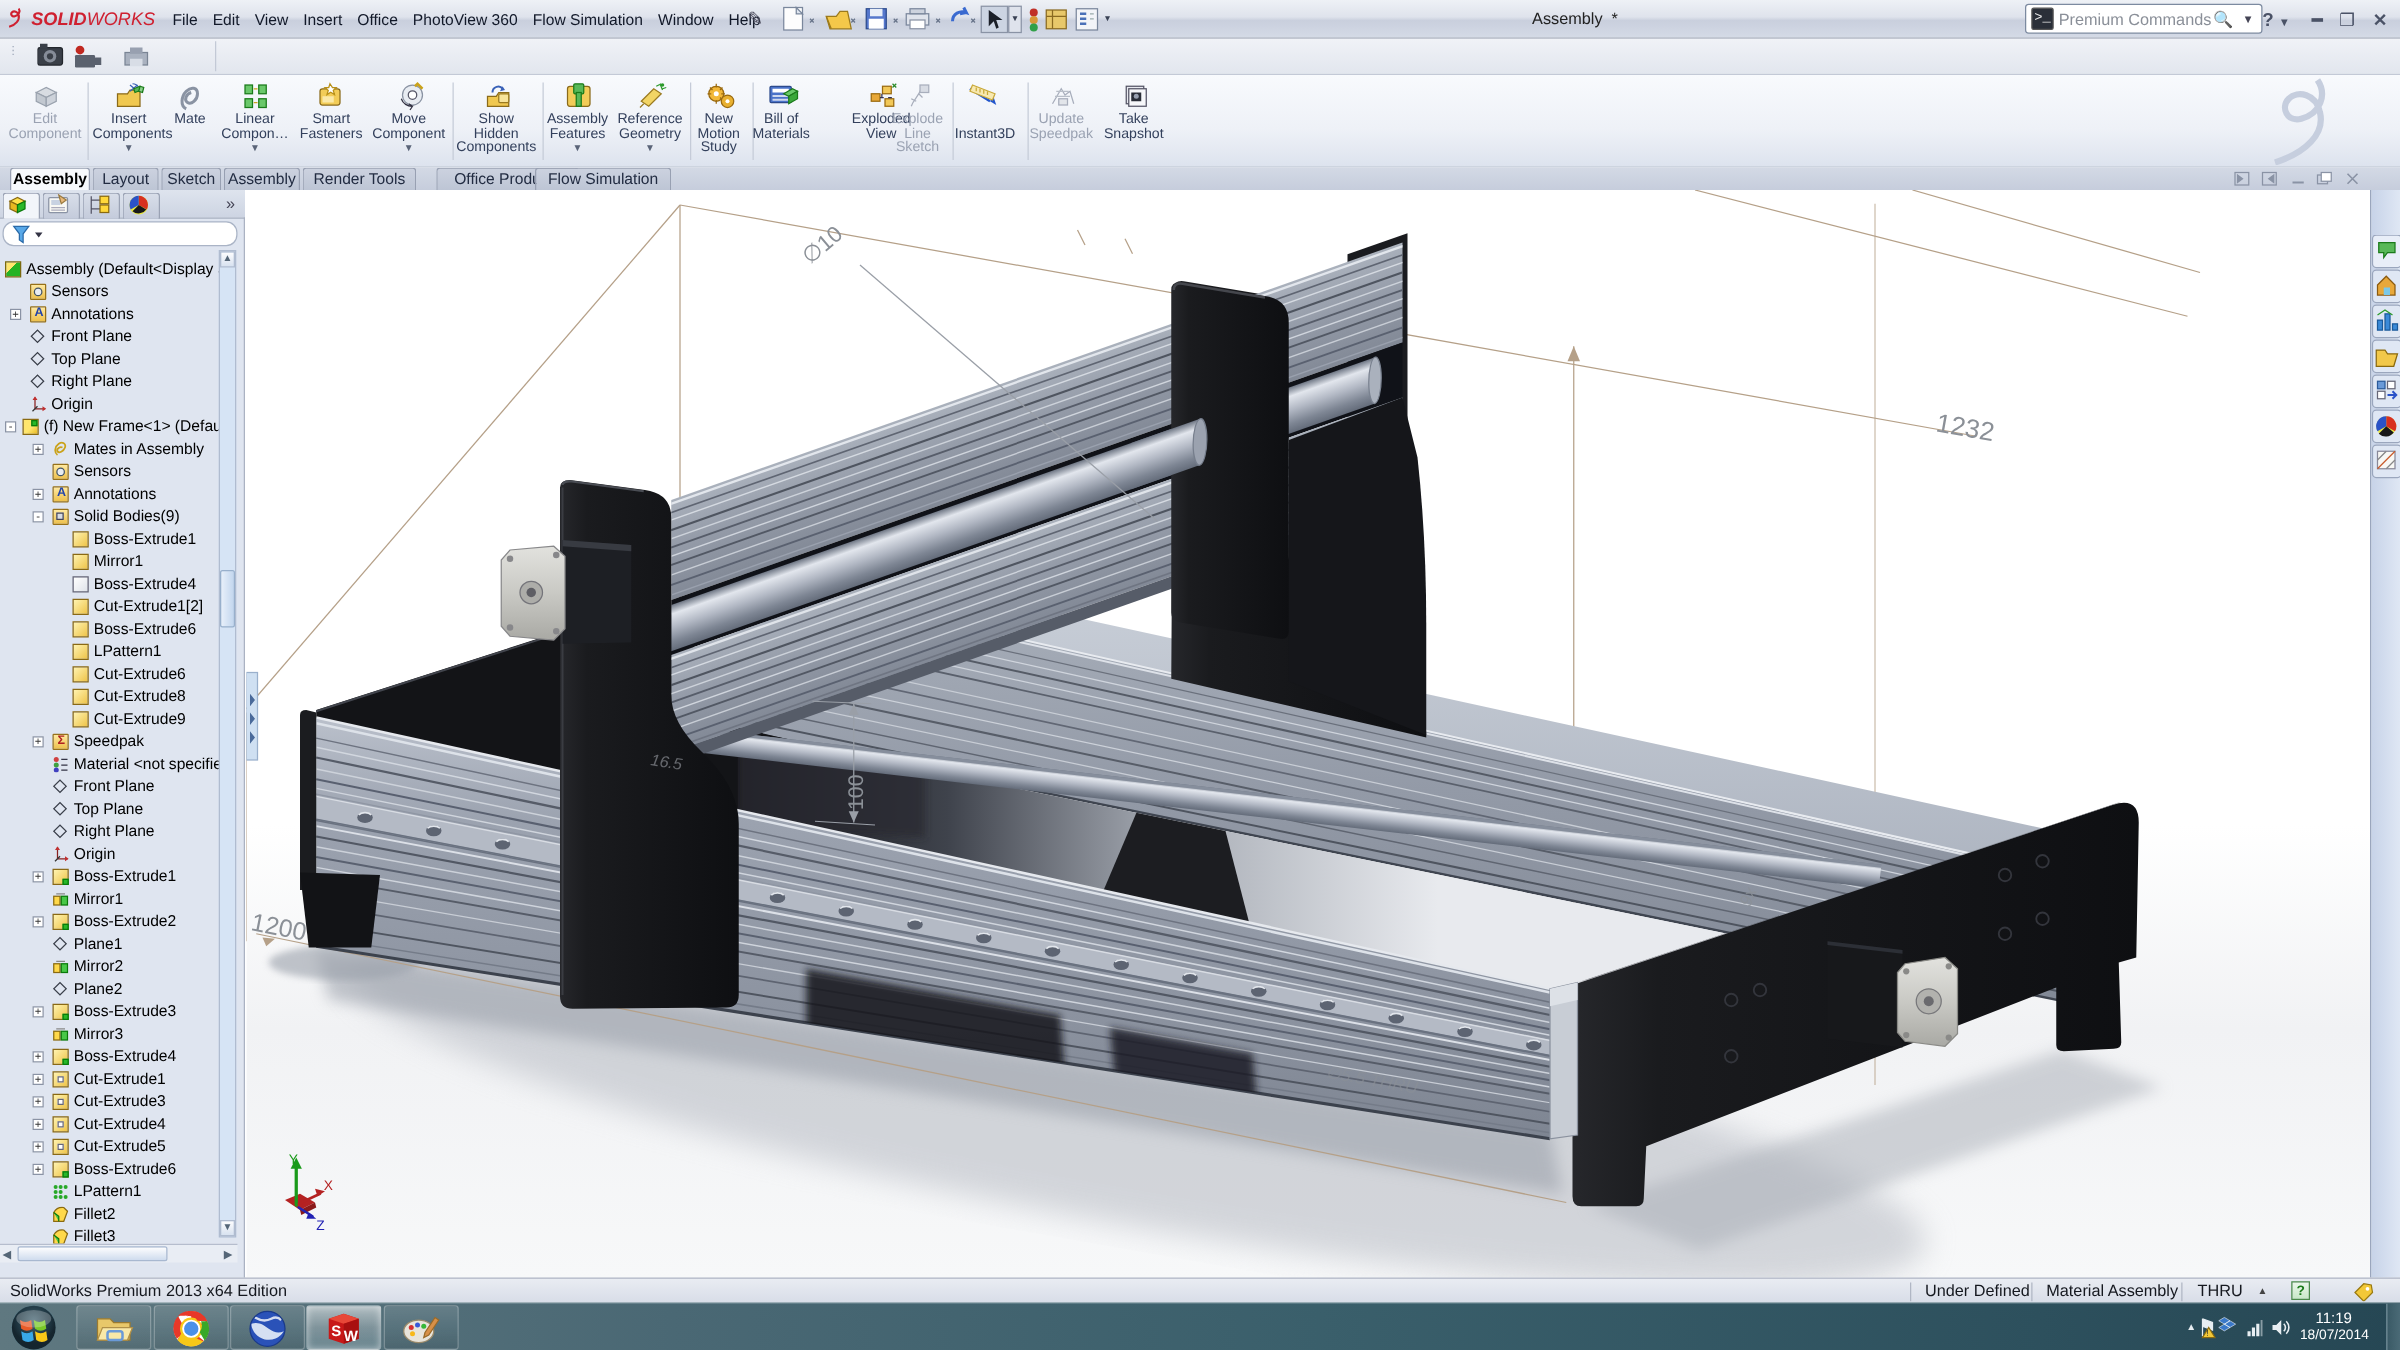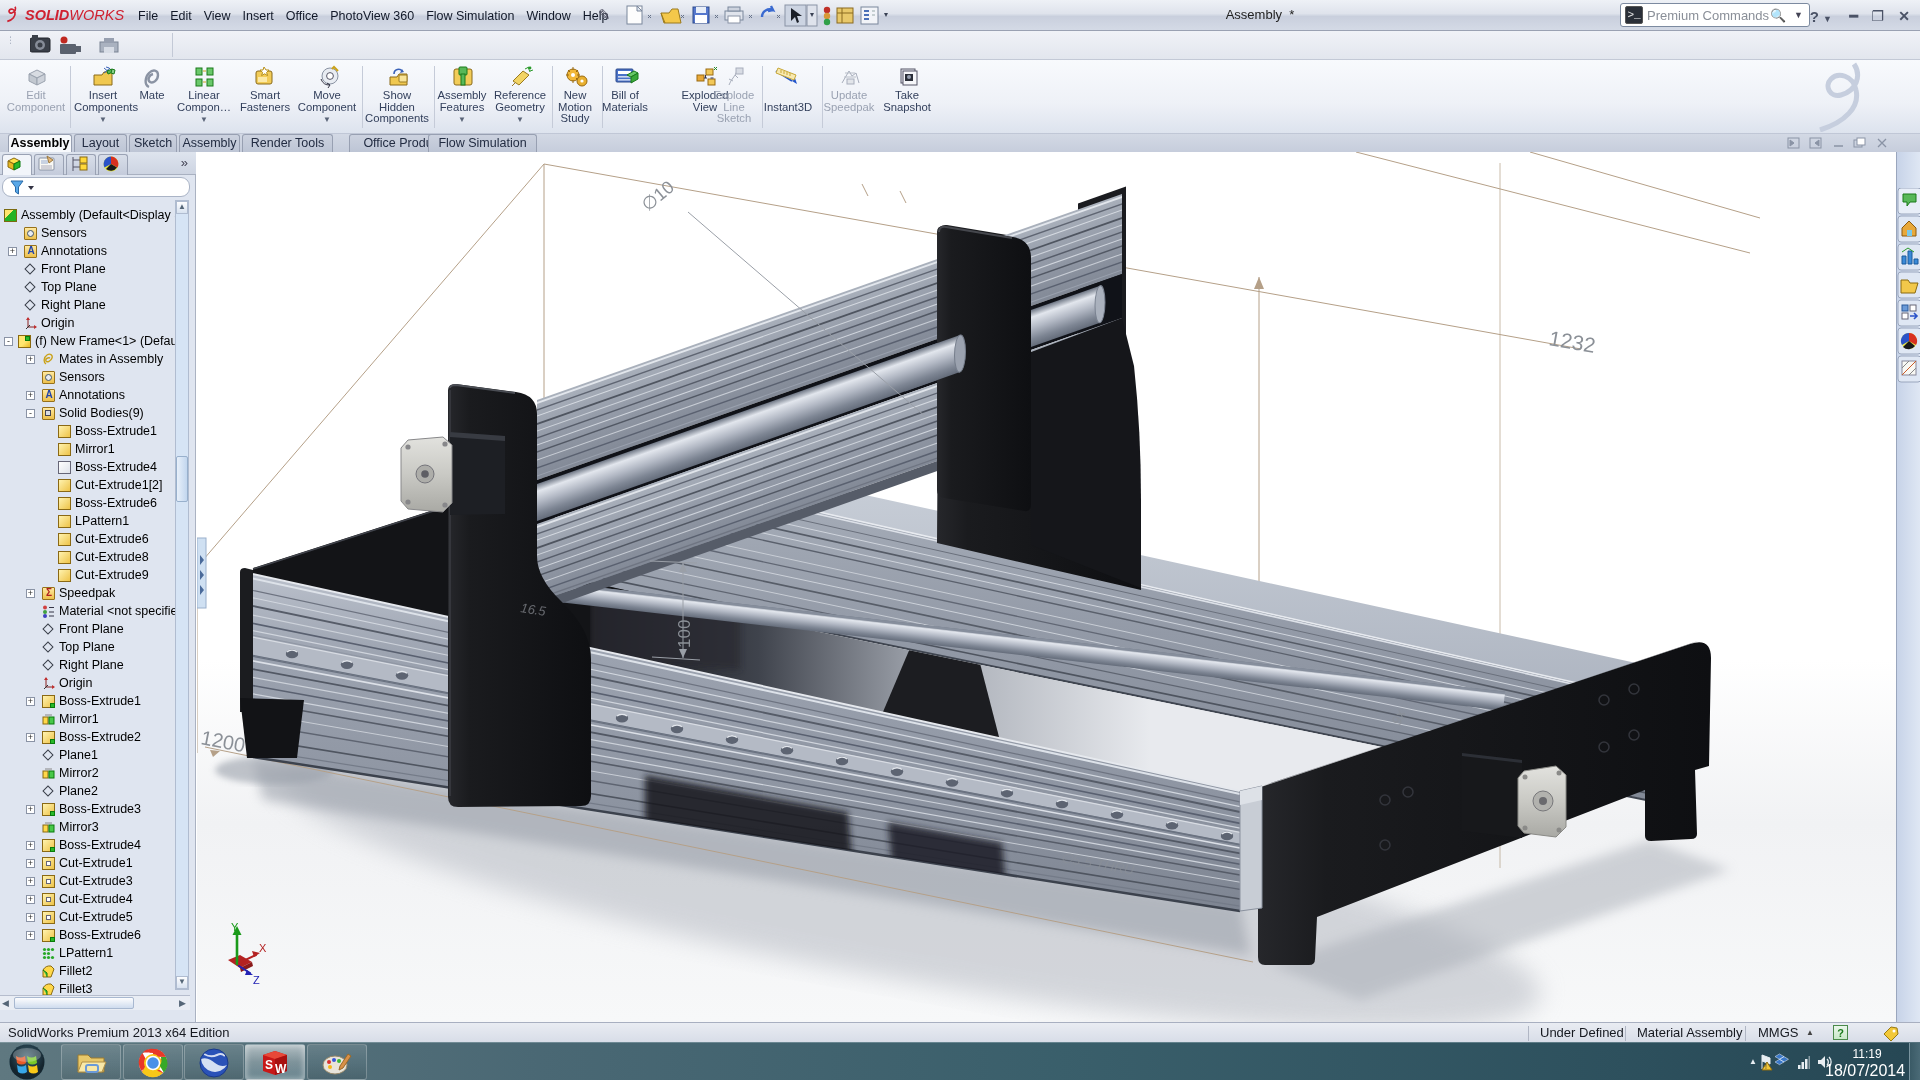--- a/index.html
+++ b/index.html
@@ -975,21 +975,21 @@
         </div>
   </div>
 </div>
 <div id="status">
 <div style="position:absolute;left:8px;top:2px">SolidWorks Premium 2013 x64 Edition</div>
 <div style="position:absolute;left:1528px;top:3px;width:1px;height:15px;background:#b0b6c4"></div>
 <div style="position:absolute;left:1540px;top:2px">Under Defined</div>
 <div style="position:absolute;left:1625px;top:3px;width:1px;height:15px;background:#b0b6c4"></div>
 <div style="position:absolute;left:1637px;top:2px">Material Assembly</div>
 <div style="position:absolute;left:1745px;top:3px;width:1px;height:15px;background:#b0b6c4"></div>
-<div style="position:absolute;left:1758px;top:2px">MMGS</div>
+<div style="position:absolute;left:1758px;top:2px">THRU</div>
 <div style="position:absolute;left:1806px;top:5px;font-size:8px;color:#444">▲</div>
 <div style="position:absolute;left:1833px;top:2px;width:15px;height:15px;background:linear-gradient(#eaf6ea,#c8e8c8);border:1px solid #4a8a4a;color:#1a7a1a;font-size:11px;font-weight:bold;text-align:center;line-height:14px">?</div>
 <svg style="position:absolute;left:1882px;top:2px" width="18" height="16" viewBox="0 0 18 16">
         <path d="M2 9 L9 2 l6 1 1 6 -7 7 z" fill="#f2c838" stroke="#9a7a10"></path>
         <circle cx="12" cy="6" r="1.5" fill="#fff"></circle>
       </svg>
 </div>
 <div id="taskbar">
 <svg width="52" height="38" viewBox="0 0 52 38" style="position:absolute;left:2px;top:0">
 <circle cx="25" cy="19" r="17.5" fill="#1f3a45" stroke="#5a7a85" stroke-width="1"></circle>
@@ -1059,17 +1059,17 @@
             <rect x="41.5" y="9" width="2.5" height="7"></rect>
             <rect x="45" y="6" width="2.5" height="10"></rect>
             <rect x="48.5" y="3" width="2.5" height="13" opacity="0.5"></rect>
           </g>
 </svg>
 <svg style="position:absolute;right:88px;top:11px" width="16" height="16" viewBox="0 0 16 16">
           <path d="M2 6 h3 l4 -4 v12 l-4 -4 h-3 z" fill="#e8eef2"></path>
           <path d="M11 5 a4 4 0 0 1 0 6 M13 3 a7 7 0 0 1 0 10" stroke="#e8eef2" fill="none" stroke-width="1.3"></path>
         </svg>
 <div style="position:absolute;right:18px;top:4px;width:70px;text-align:center;font-size:12px;color:#fff">11:19</div>
-<div style="position:absolute;right:10px;top:19px;width:85px;font-size:16px;color:#fff">18/07/2014</div>
+<div style="position:absolute;right:10px;top:19px;width:85px;text-align:center;font-size:11px;color:#fff">18/07/2014</div>
 <div style="position:absolute;right:0;top:0;width:11px;height:38px;background:linear-gradient(90deg,#3a5a66,#4a6a76);border-left:1px solid #7a95a0"></div>
 </div>
 </div>
 </div>
 
 </body></html>

